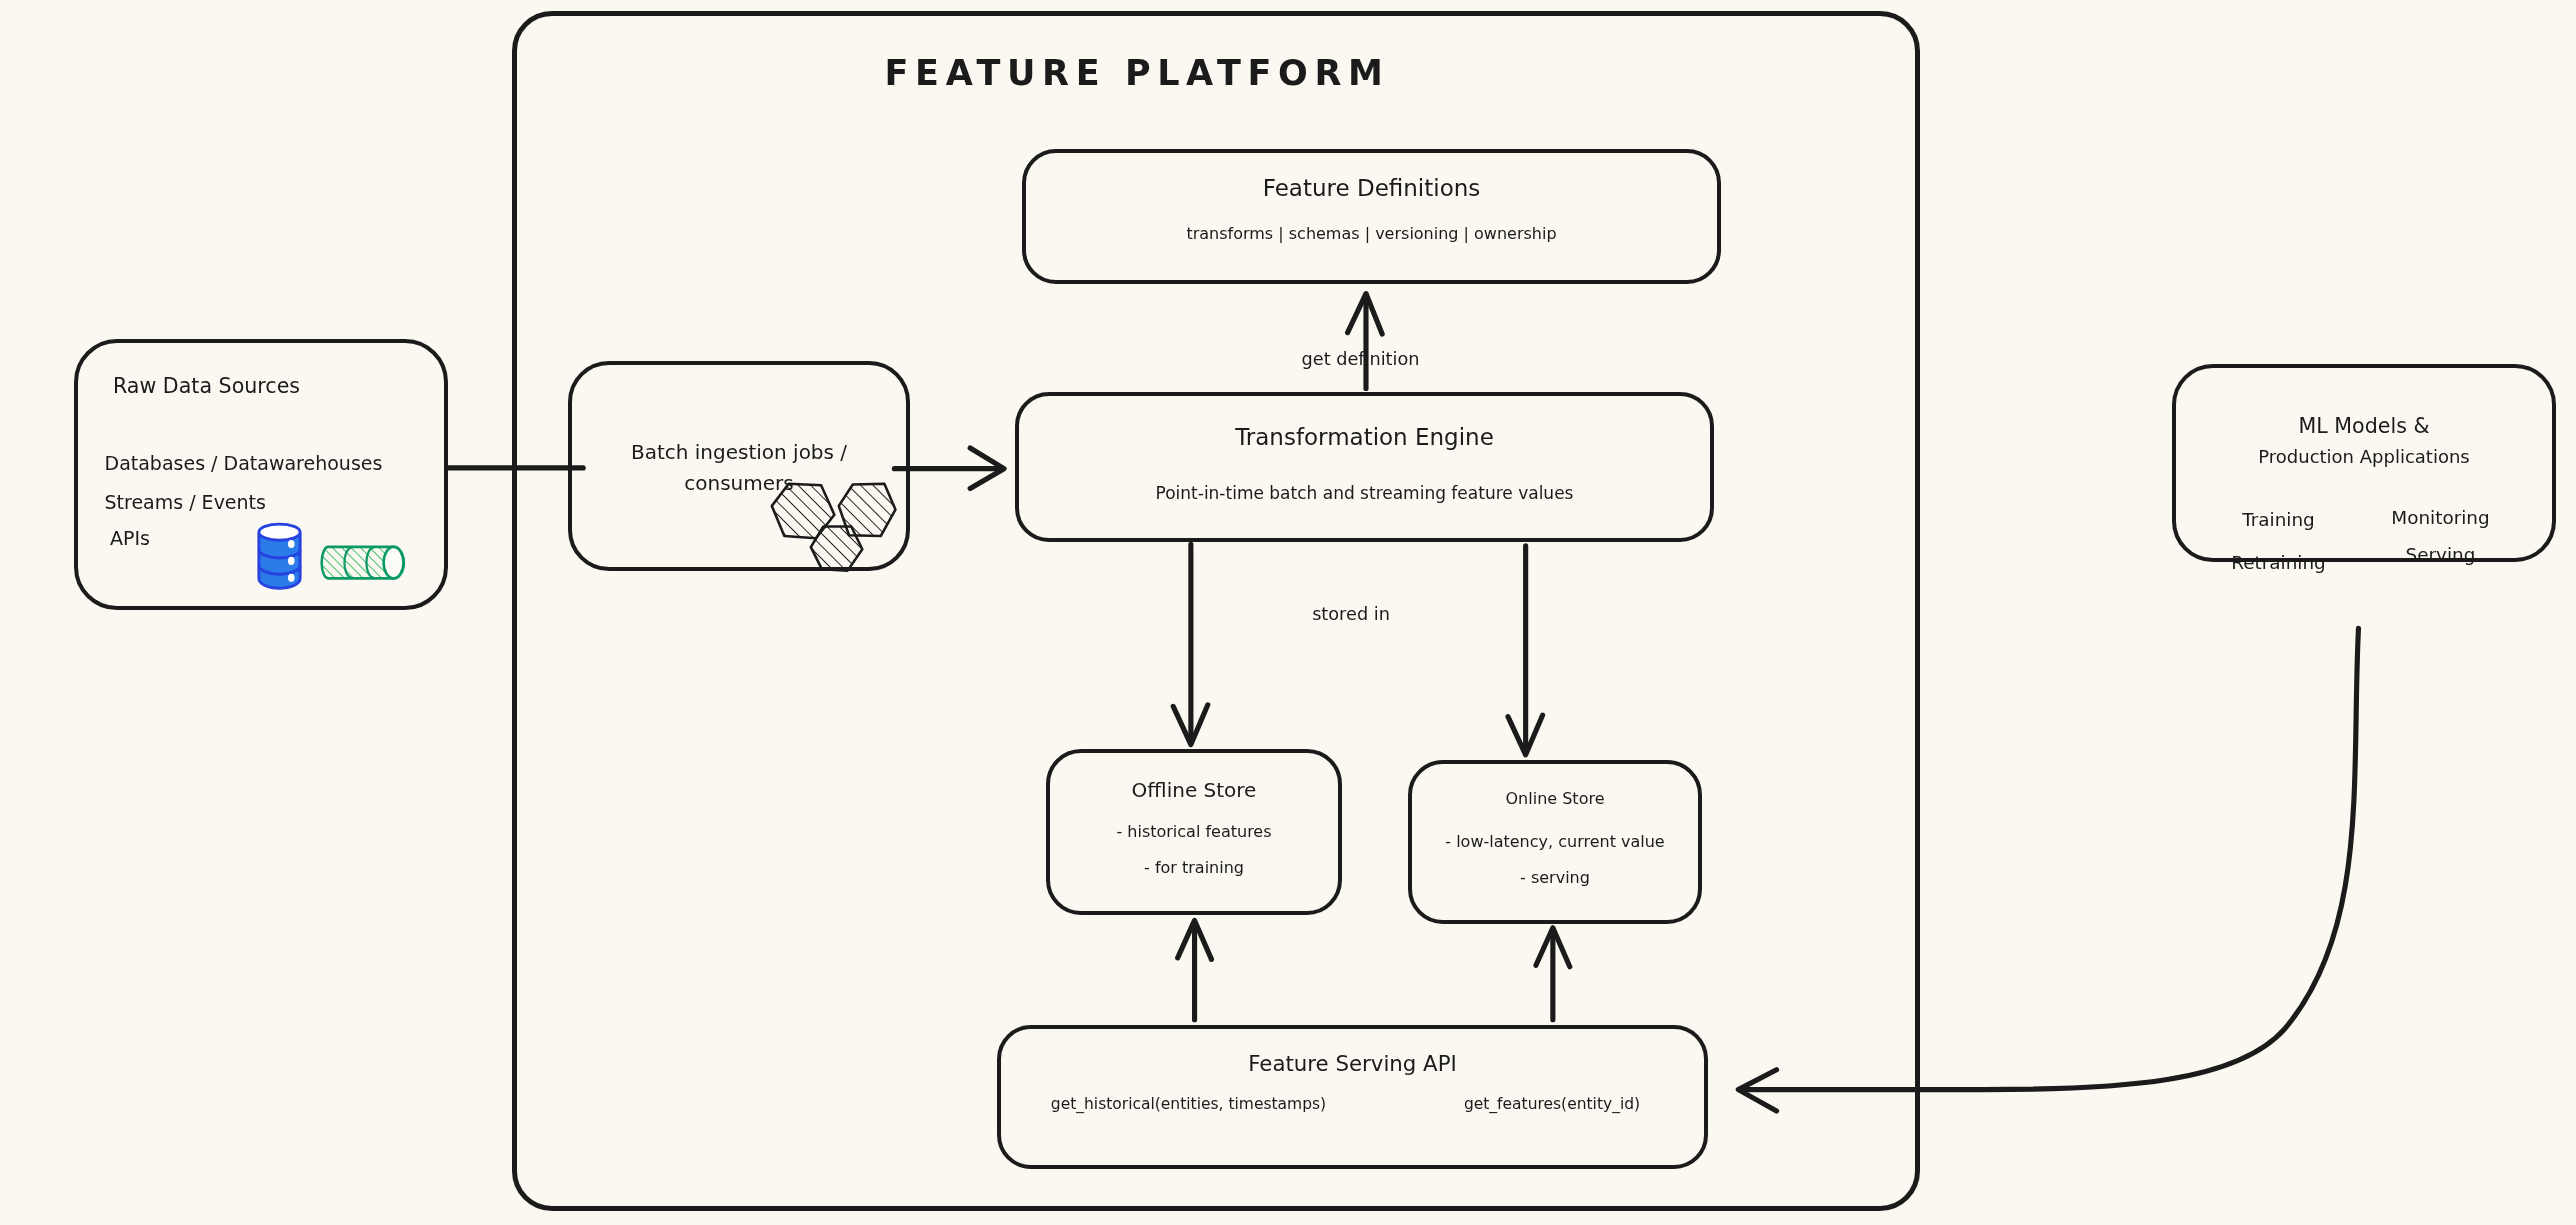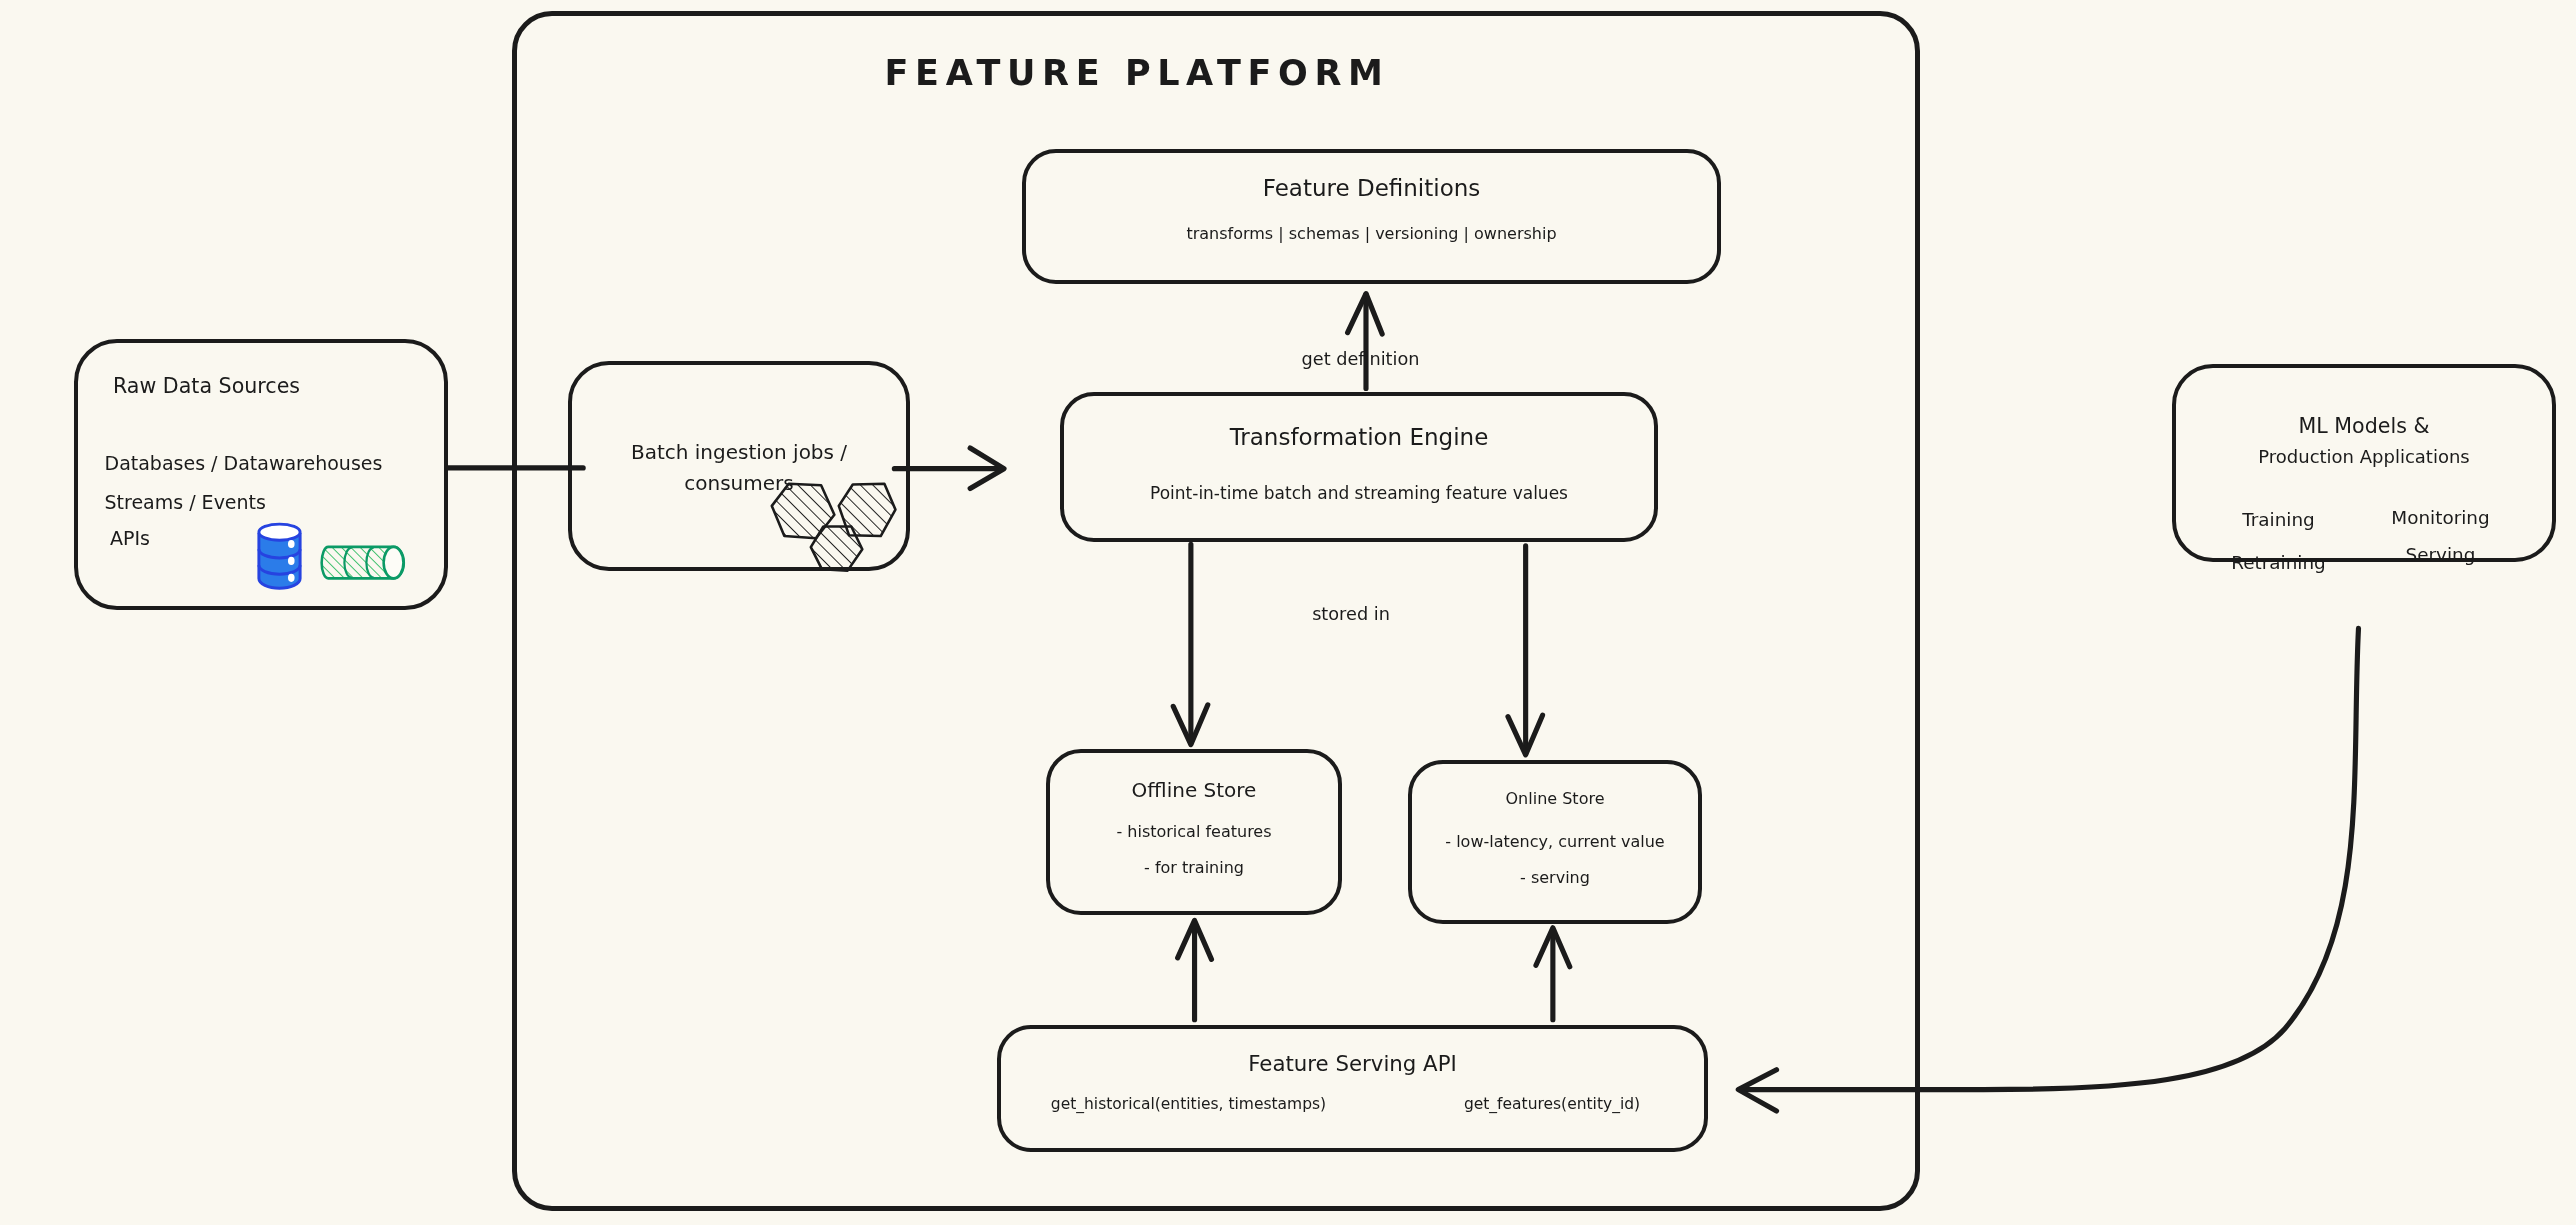--- a/index.html
+++ b/index.html
@@ -98,38 +98,38 @@
         <line x1="0" y1="0" x2="0" y2="12" stroke="#1b1b1b" stroke-width="2.6"></line>
       </pattern>
     </defs>
     <g fill="url(#bhatch)" stroke="#1b1b1b" stroke-width="3.5" stroke-linejoin="round">
       <polygon points="13,42 36,12 80,14 98,54 73,86 30,83"></polygon>
       <polygon points="104,42 123,13 166,12 181,47 161,83 118,82"></polygon>
       <polygon points="66,98 83,70 121,70 136,101 116,130 81,128"></polygon>
     </g>
   </svg>
 
-  <div class="node" style="left:1015px;top:392px;width:598px;height:150px;margin-left:45px;">
+  <div class="node" style="left:1015px;top:392px;width:699px;height:150px;">
     <div class="t tc" style="left:0;top:26.5px;width:100%;font-size:23px;">Transformation Engine</div>
     <div class="t tc" style="left:0;top:87px;width:100%;font-size:17px;">Point-in-time batch and streaming feature values</div>
   </div>
 
   <div class="node" style="left:1046px;top:749px;width:296px;height:166px;border-radius:35px;">
     <div class="t tc" style="left:0;top:25px;width:100%;font-size:20px;">Offline Store</div>
     <div class="t tc" style="left:0;top:69px;width:100%;font-size:16px;">- historical features</div>
     <div class="t tc" style="left:0;top:105px;width:100%;font-size:16px;">- for training</div>
   </div>
 
   <div class="node" style="left:1408px;top:760px;width:294px;height:164px;border-radius:35px;">
     <div class="t tc" style="left:0;top:25px;width:100%;font-size:16px;">Online Store</div>
     <div class="t tc" style="left:0;top:68px;width:100%;font-size:16px;">- low-latency, current value</div>
     <div class="t tc" style="left:0;top:104px;width:100%;font-size:16px;">- serving</div>
   </div>
 
-  <div class="node" style="left:997px;top:1025px;width:711px;height:127px;">
+  <div class="node" style="left:997px;top:1025px;width:711px;height:144px;">
     <div class="t tc" style="left:0;top:22px;width:100%;font-size:21.3px;">Feature Serving API</div>
     <div class="t tc" style="left:22px;top:66px;width:331px;font-size:15.5px;">get_historical(entities, timestamps)</div>
     <div class="t tc" style="left:411px;top:66px;width:280px;font-size:15.5px;">get_features(entity_id)</div>
   </div>
 
   <div class="node" style="left:2172px;top:364px;width:384px;height:198px;border-radius:41px;">
     <div class="t tc" style="left:0;top:46px;width:100%;font-size:20.6px;">ML Models &amp;</div>
     <div class="t tc" style="left:0;top:78px;width:100%;font-size:18px;">Production Applications</div>
     <div class="t tc" style="left:25px;top:140px;width:155px;font-size:18.4px;">Training</div>
     <div class="t tc" style="left:187px;top:138px;width:155px;font-size:18.4px;">Monitoring</div>

